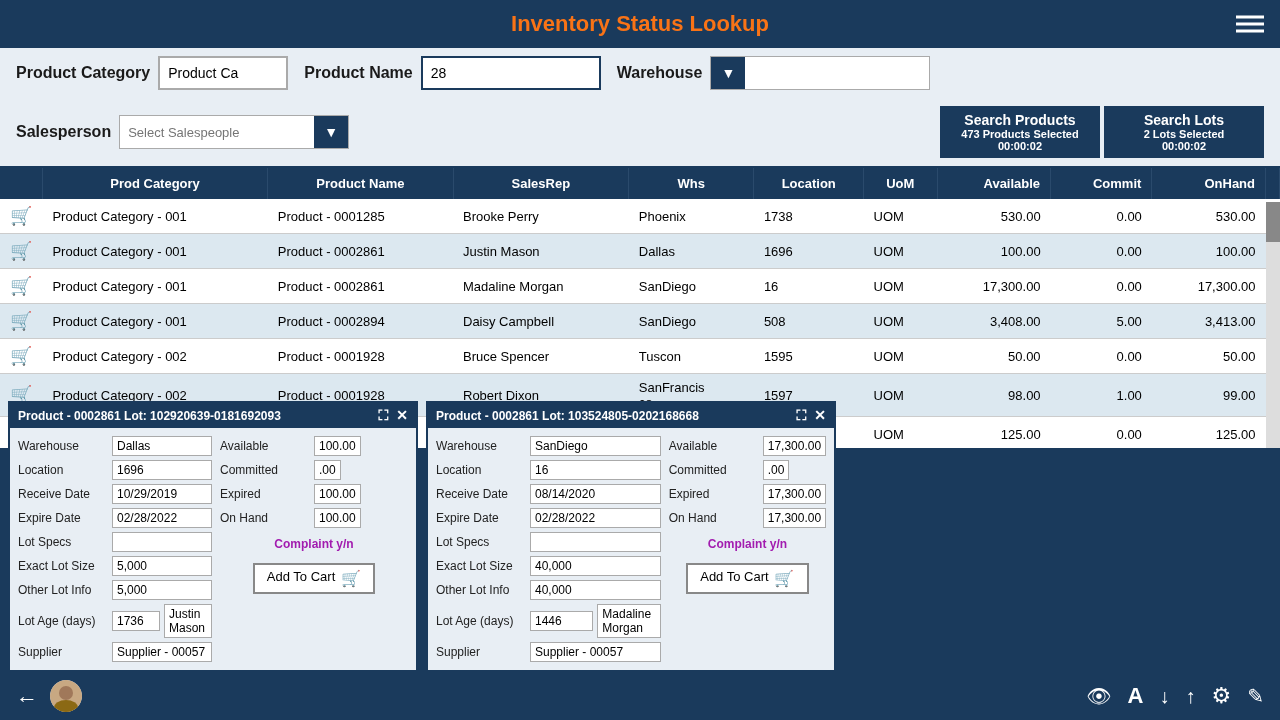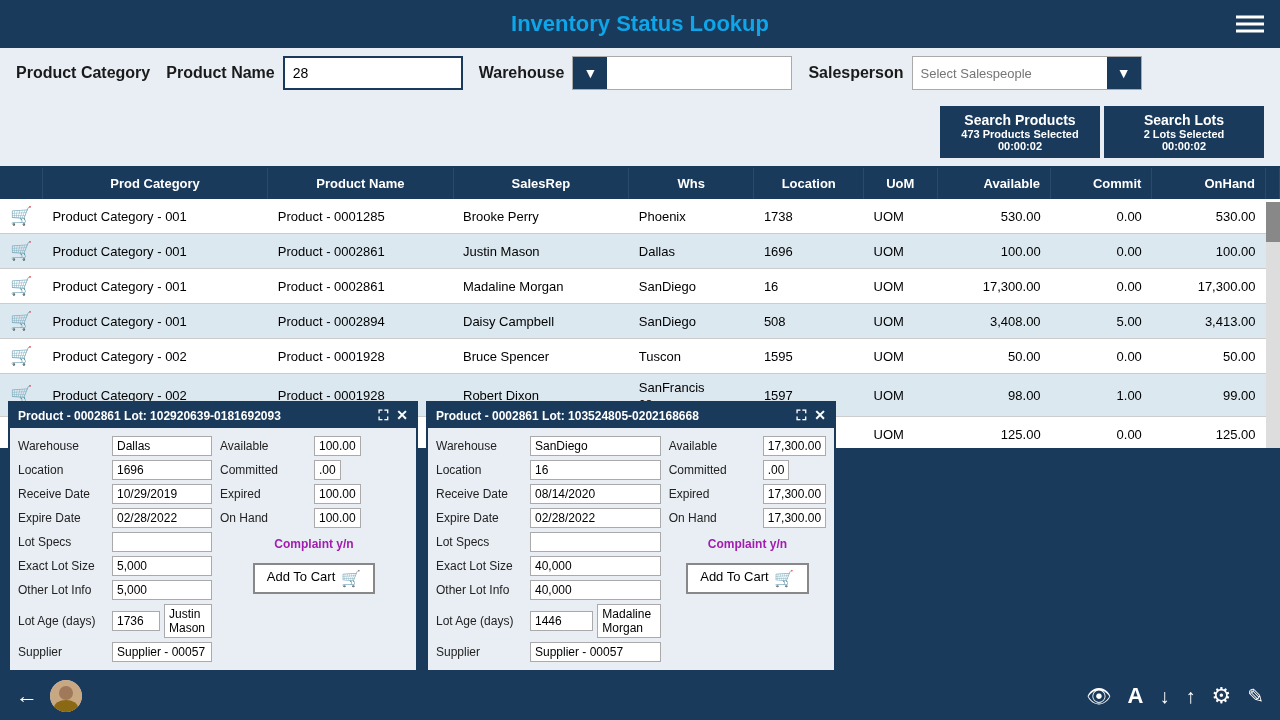--- a/index.html
+++ b/index.html
@@ -1,20 +1,20 @@
 <!DOCTYPE html>
 <html><head>
   <meta charset="utf-8">
   <style>
     * { box-sizing: border-box; margin: 0; padding: 0; }
     body { font-family: Arial, sans-serif; background: #1a3a5c; width: 1280px; height: 720px; overflow: hidden; position: relative; }
 
     
     .header { background: #1a3a5c; display: flex; align-items: center; justify-content: center; height: 48px; position: relative; }
-    .header-title { color: #0ea5e9; font-size: 22px; font-weight: bold; }
+    .header-title { color: #f97316; font-size: 22px; font-weight: bold; }
     .hamburger { position: absolute; right: 16px; top: 50%; transform: translateY(-50%); display: flex; flex-direction: column; gap: 4px; cursor: pointer; }
     .hamburger span { display: block; width: 28px; height: 3px; background: white; }
 
     
     .filter-bar { background: #e8eef4; padding: 8px 16px; display: flex; align-items: center; gap: 16px; flex-wrap: wrap; border-bottom: 2px solid #1a3a5c; }
     .filter-group { display: flex; align-items: center; gap: 8px; }
     .filter-label { font-weight: bold; font-size: 16px; color: #1a1a1a; }
     .filter-input { border: 2px solid #aaa; padding: 4px 8px; font-size: 14px; height: 34px; min-width: 120px; background: white; }
     .search-btn { background: #1a3a5c; color: white; border: none; padding: 6px 16px; font-size: 14px; font-weight: bold; cursor: pointer; text-align: center; min-width: 160px; height: 52px; display: flex; flex-direction: column; align-items: center; justify-content: center; }
     .search-btn .sub { font-size: 11px; font-weight: bold; }
@@ -62,20 +62,21 @@
   <div class="hamburger">
     <span></span>
       <span></span>
       <span></span>
   </div>
 </div>
 
 <div class="filter-bar">
   <div class="filter-group">
     <span class="filter-label">Product Category</span>
+    <input class="filter-input" type="text" style="width: 130px;" value="Product Ca">
   </div>
   <div class="filter-group">
     <span class="filter-label">Product Name</span>
     <input class="filter-input" type="text" style="width: 180px; border: 2px solid rgb(26, 58, 92);" value="28">
   </div>
   <div class="filter-group">
     <span class="filter-label">Warehouse</span>
     <div class="select-wrapper" style="width:220px;">
       <div class="dropdown-arrow">▼</div>
     </div>

